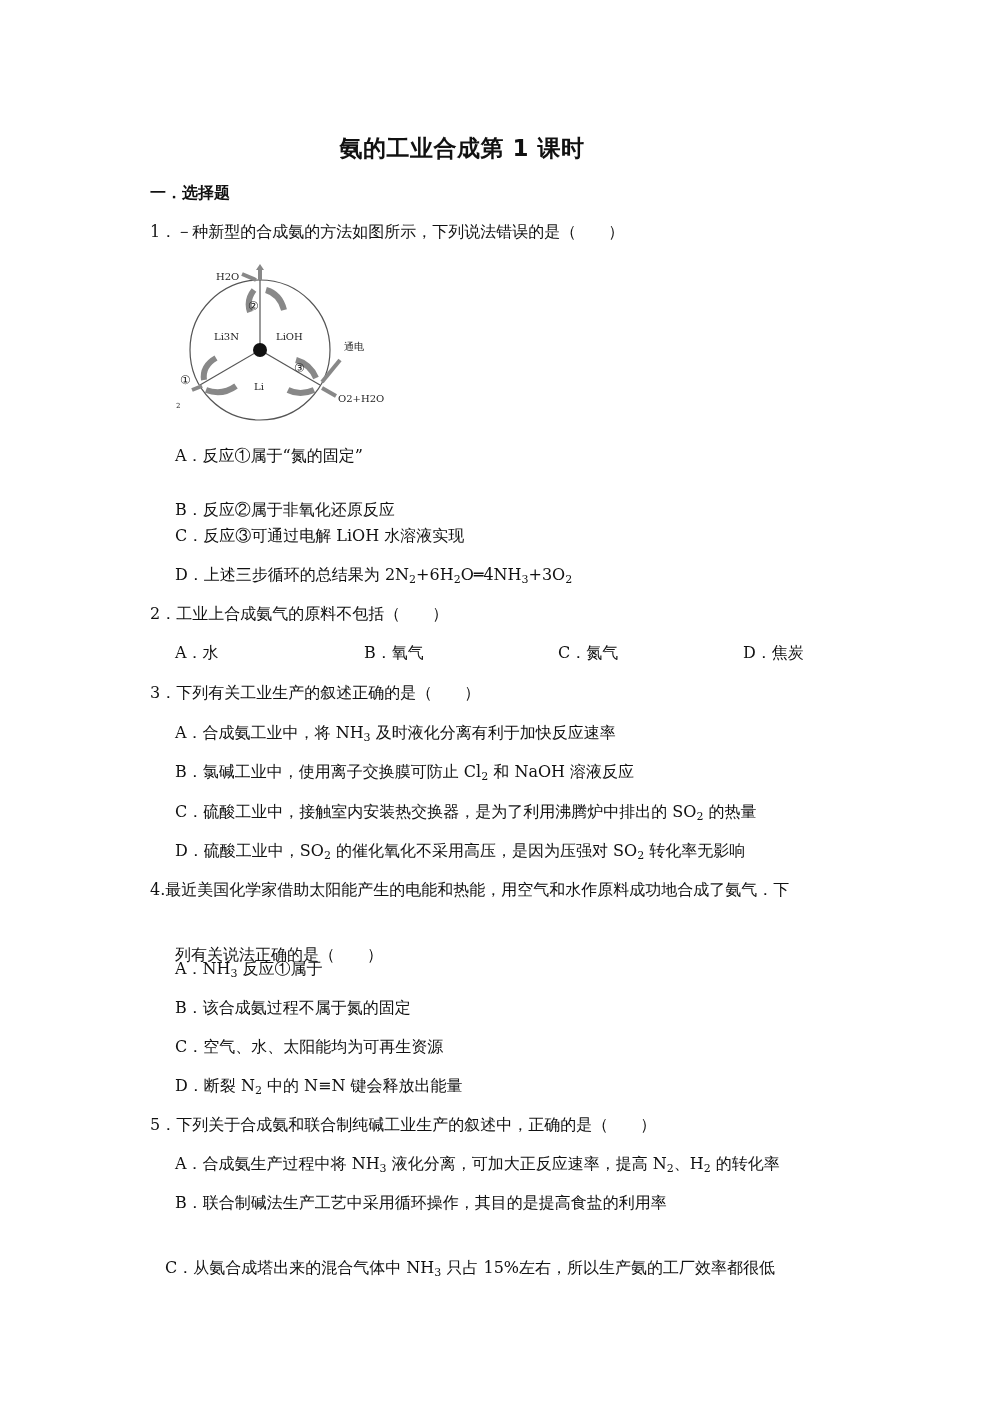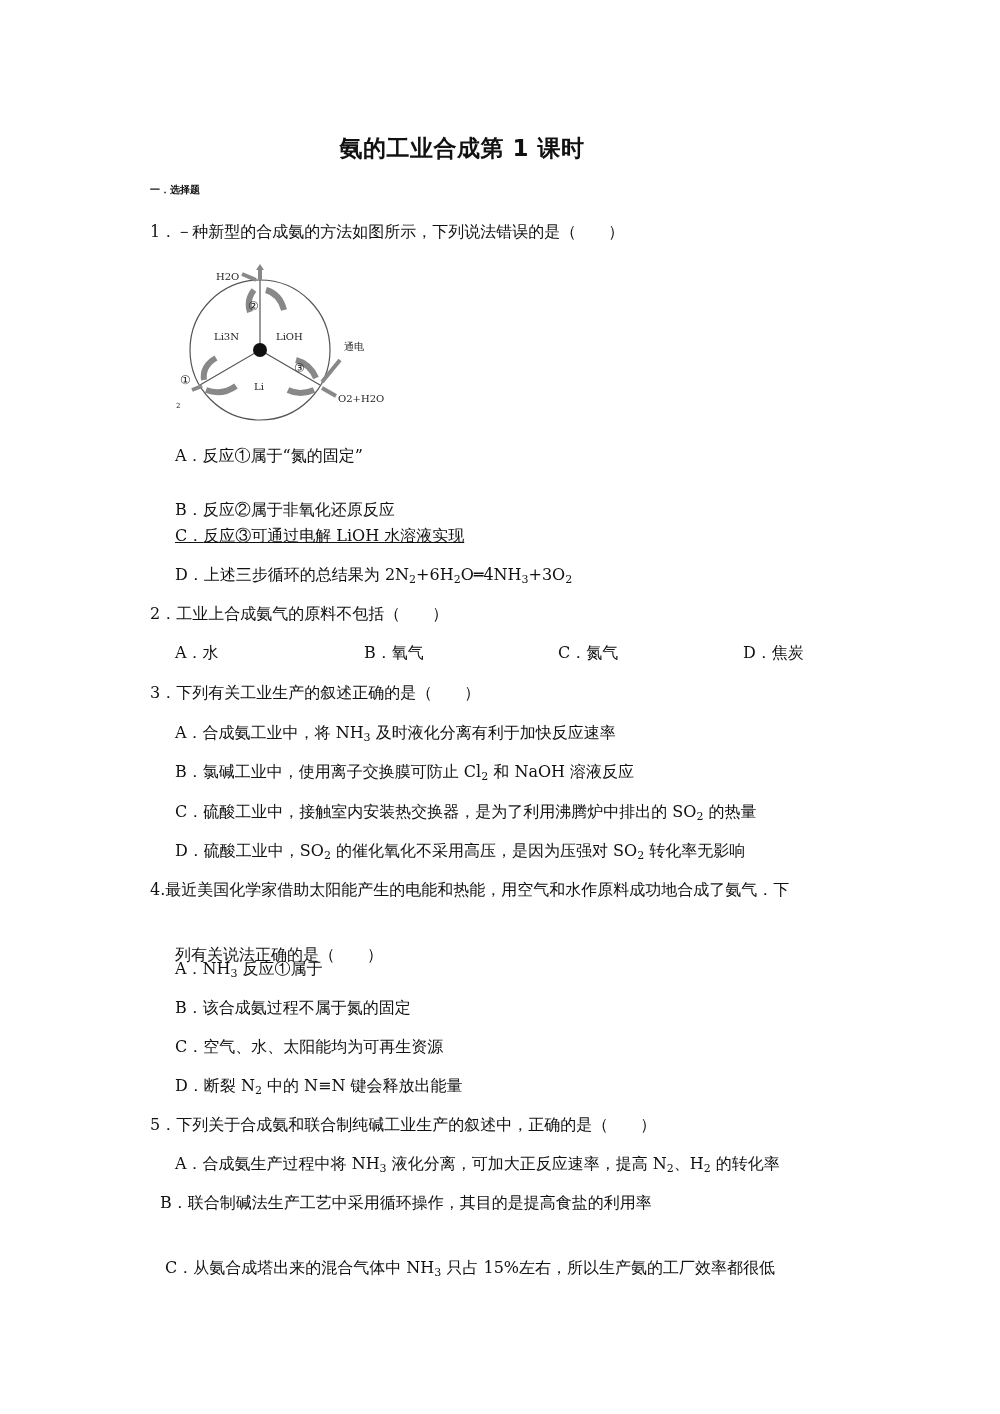--- a/index.html
+++ b/index.html
@@ -3,21 +3,21 @@
 <meta charset="utf-8">
 <style>
   html, body { margin: 0; padding: 0; background: #ffffff; }
   body { width: 1000px; height: 1414px; position: relative; overflow: hidden;
          font-family: "DejaVu Serif", "Liberation Serif", serif; color: #111; }
   .abs { position: absolute; white-space: nowrap; }
   .title { left: 0; width: 924px; top: 133px; text-align: center;
            font-family: "DejaVu Sans", "Liberation Sans", sans-serif;
            font-weight: bold; font-size: 23px; letter-spacing: 0.5px; }
   .section { left: 150px; top: 183px; font-family: "DejaVu Sans", "Liberation Sans", sans-serif;
-             font-weight: bold; font-size: 10px; }
+             font-weight: bold; font-size: 16px; }
   .line { font-size: 16px; line-height: 20px; }
   sub { font-size: 11px; vertical-align: -3px; line-height: 0; }
   .opt-row { display: flex; }
   .opt-cell { width: 172px; }
   .diagram { left: 170px; top: 262px; width: 230px; height: 160px; }
 </style>
 </head>
 <body>
 
 <div class="abs title">氨的工业合成第 1 课时</div>
@@ -61,21 +61,21 @@
     </g>
   </svg>
 </div>
 
 <div class="abs line" style="left:175px; top:446px;">
   <span>A．</span><span>反应①属于“氮的固定”</span>
 </div>
 <div class="abs line" style="left:175px; top:500px;">
   <span>B．</span><span>反应②属于非氧化还原反应</span>
 </div>
-<div class="abs line" style="left:175px; top:526px;text-decoration:underline;">
+<div class="abs line" style="left:175px; top:526px;">
   <span>C．</span><span>反应③可通过电解 LiOH 水溶液实现</span>
 </div>
 <div class="abs line" style="left:175px; top:565px;">
   <span>D．</span><span>上述三步循环的总结果为 2N</span><sub>2</sub><span>+6H</span><sub>2</sub><span>O═4NH</span><sub>3</sub><span>+3O</span><sub>2</sub>
 </div>
 
 <div class="abs line" style="left:150px; top:604px;">
   <span>2．</span><span>工业上合成氨气的原料不包括（　　）</span>
 </div>
 <div class="abs line opt-row" style="left:175px; top:643px;gap:17px;">
@@ -117,18 +117,18 @@
 <div class="abs line" style="left:175px; top:1076px;">
   <span>D．</span><span>断裂 N</span><sub>2</sub><span> 中的 N≡N 键会释放出能量</span>
 </div>
 
 <div class="abs line" style="left:150px; top:1115px;">
   <span>5．</span><span>下列关于合成氨和联合制纯碱工业生产的叙述中，正确的是（　　）</span>
 </div>
 <div class="abs line" style="left:175px; top:1154px;">
   <span>A．</span><span>合成氨生产过程中将 NH</span><sub>3</sub><span> 液化分离，可加大正反应速率，提高 N</span><sub>2</sub><span>、H</span><sub>2</sub><span> 的转化率</span>
 </div>
-<div class="abs line" style="left:160px; top:1193px;">
+<div class="abs line" style="left:175px; top:1193px;">
   <span>B．</span><span>联合制碱法生产工艺中采用循环操作，其目的是提高食盐的利用率</span>
 </div>
 <div class="abs line" style="left:150px; top:1258px;margin-left:15px;">
   <span>C．</span><span>从氨合成塔出来的混合气体中 NH</span><sub>3</sub><span> 只占 15%左右，所以生产氨的工厂效率都很低</span>
 </div>
 
 </body></html>

